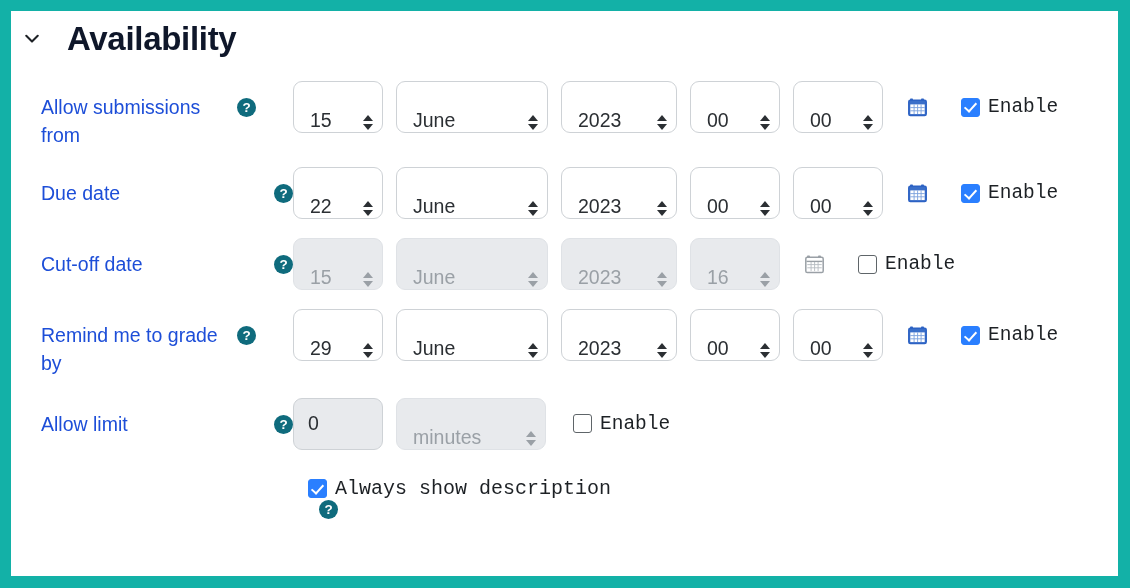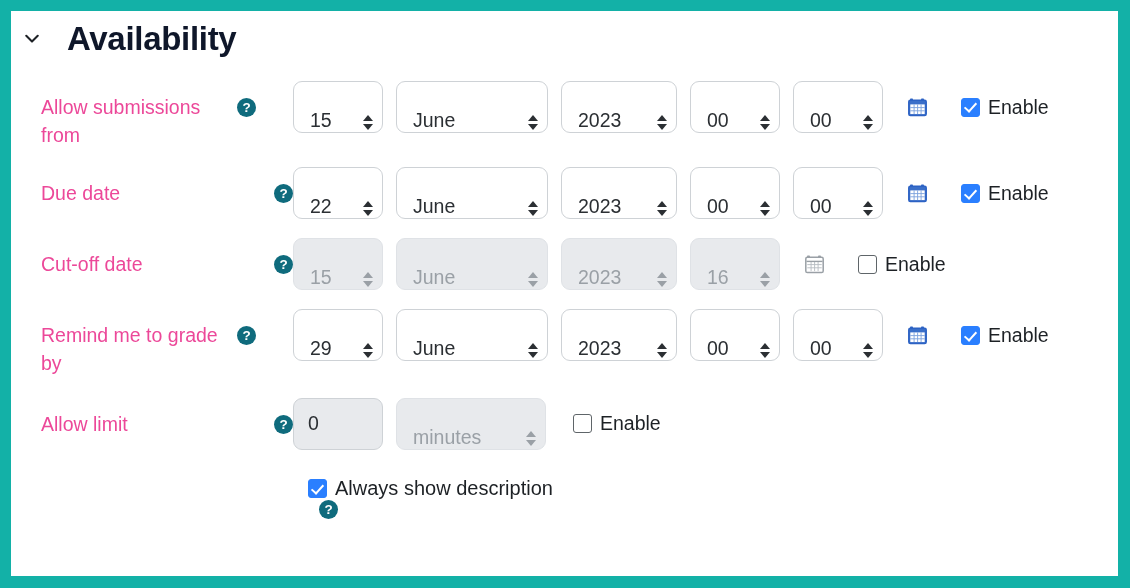--- a/index.html
+++ b/index.html
@@ -62,21 +62,21 @@
 
   .label-cell {
     width: 252px;
     flex: 0 0 252px;
     display: flex;
     align-items: flex-start;
     padding-top: 13px;
   }
   .label-text {
     font-size: 19.5px;
-    color: #ec4899;
+    color: #1d4ed8;
     line-height: 1.42;
     flex: 1 1 auto;
     padding-right: 4px;
   }
   .label-text.narrow { max-width: 196px; }
 
   
   .help-icon {
     width: 19px; height: 19px;
     flex: 0 0 19px;
@@ -175,20 +175,21 @@
   .cal-icon.dim { cursor: default; }
 
   
   .chk-wrap {
     display: flex;
     align-items: center;
     gap: 8px;
     margin-left: 18px;
     cursor: pointer;
     user-select: none;
+    font-family: Liberation Mono, monospace;
   }
   .chk-wrap.tight { margin-left: 14px; }
   .chk-wrap.nolead { margin-left: 0; }
   .chk {
     width: 19px; height: 19px;
     flex: 0 0 19px;
     border-radius: 3px;
     border: 1.7px solid #5f6569;
     background: #ffffff;
     position: relative;

